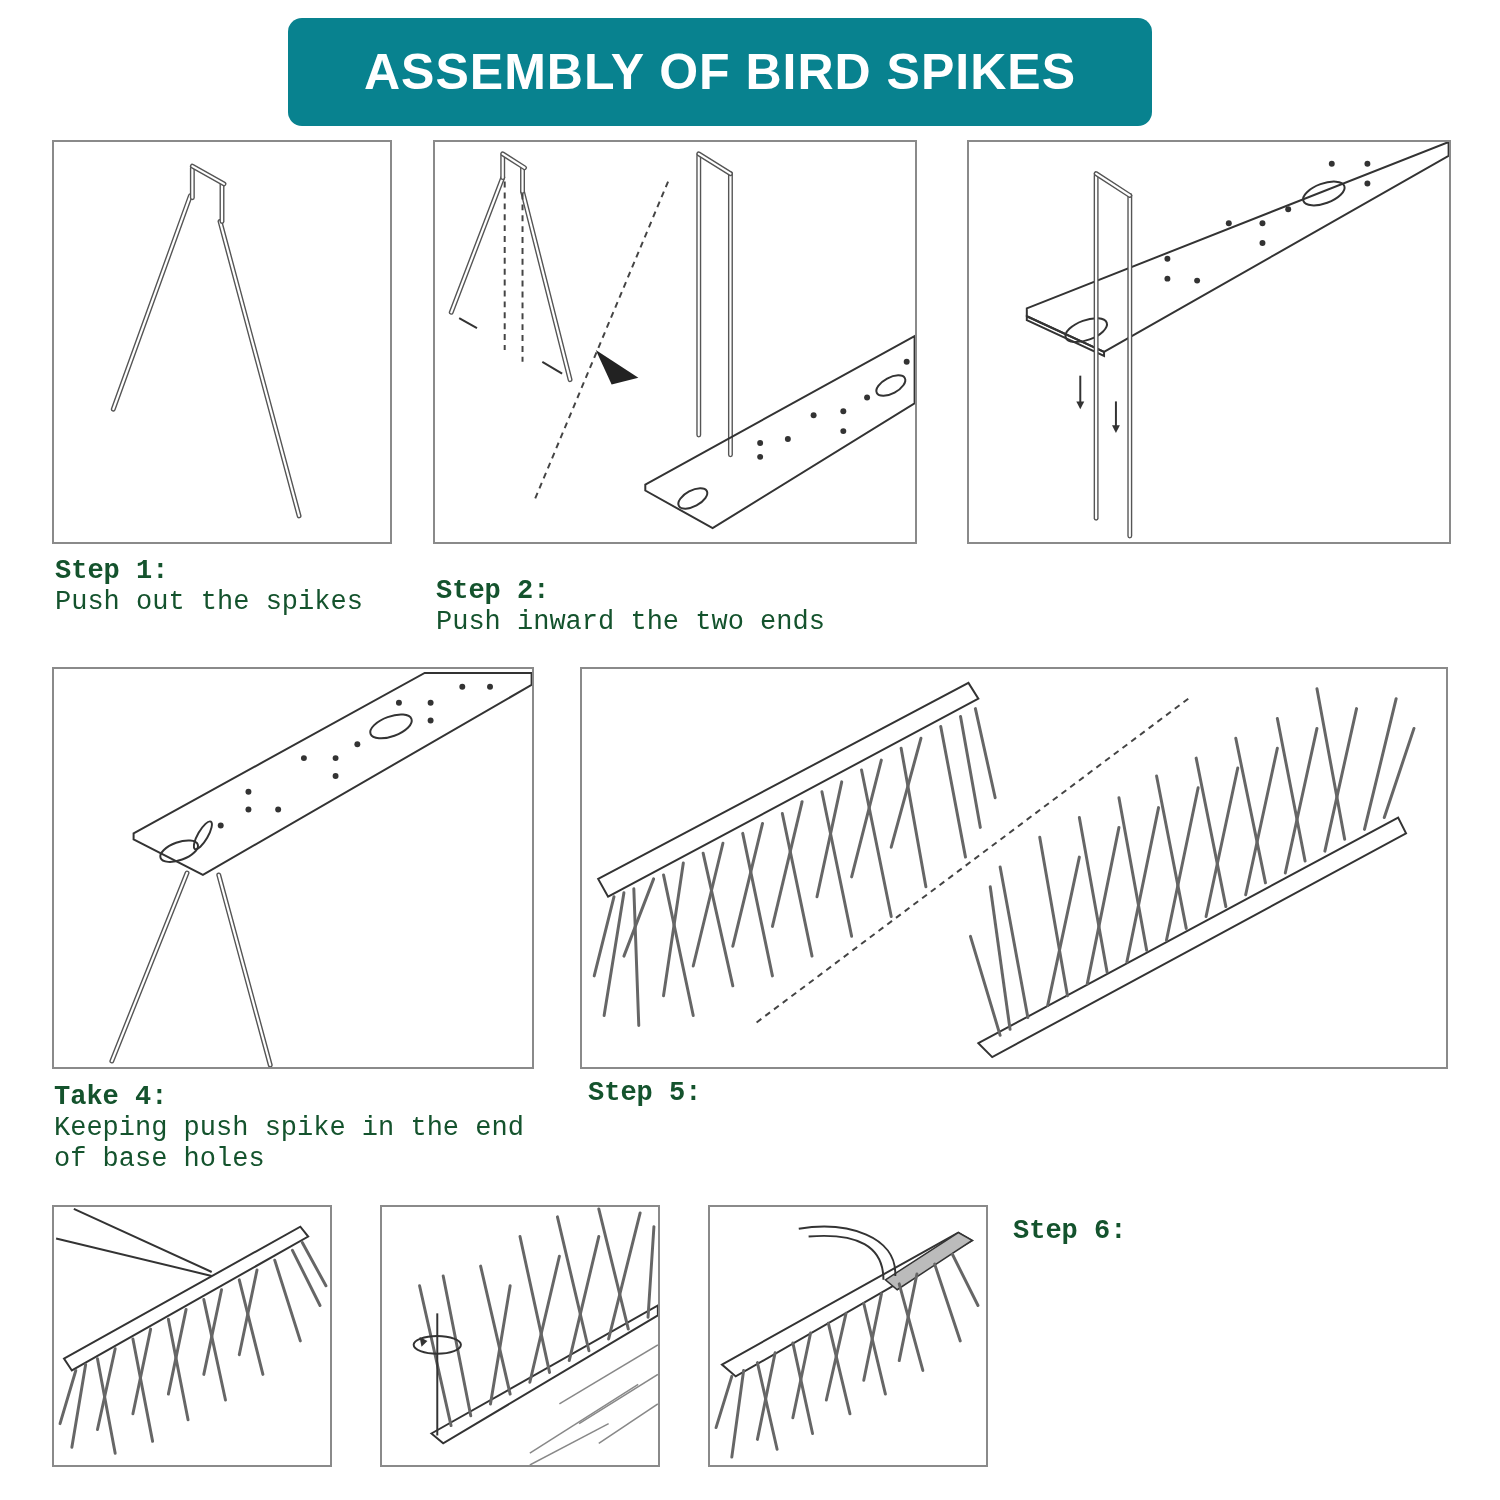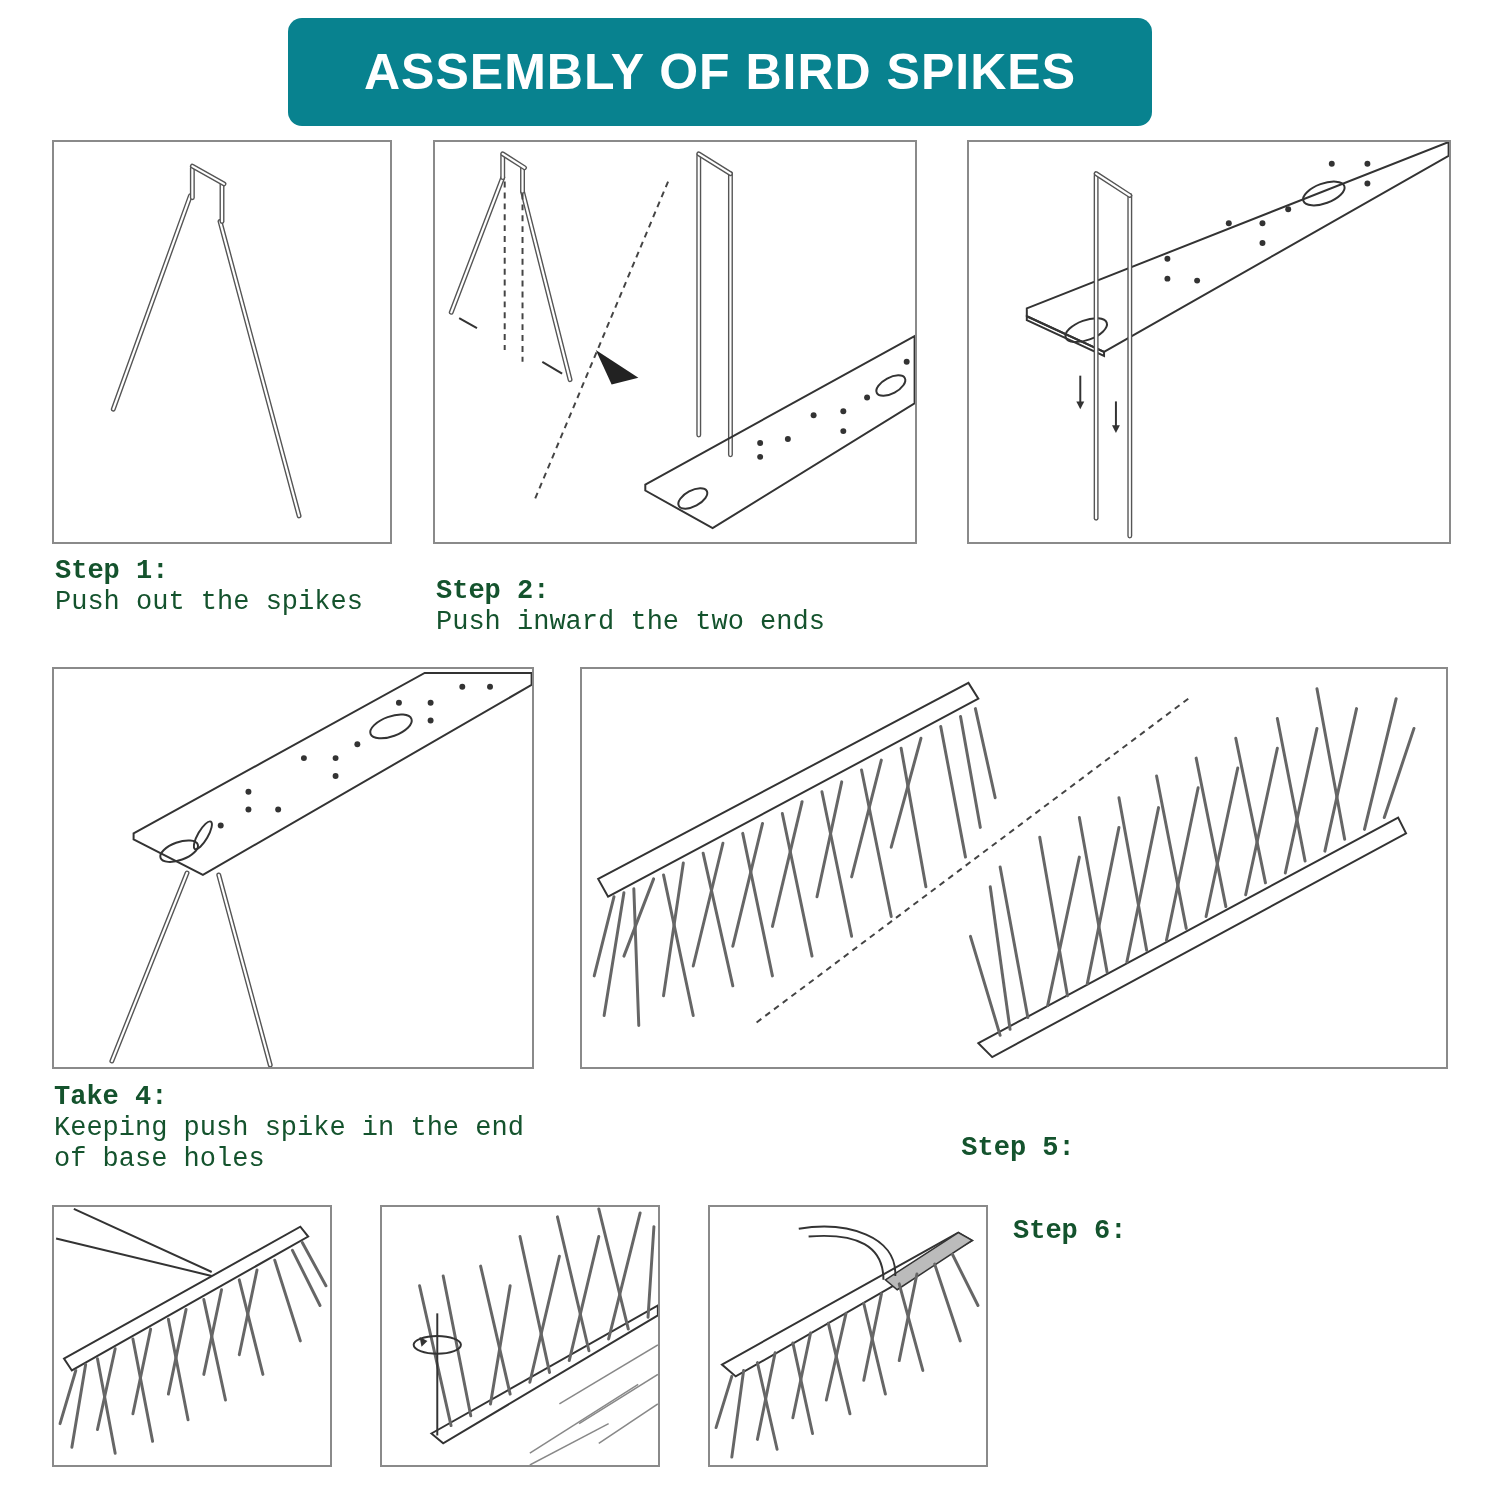--- a/index.html
+++ b/index.html
@@ -197,21 +197,21 @@
         <line x1="788" y1="162" x2="820" y2="30"></line>
         <line x1="808" y1="150" x2="838" y2="60"></line>
     </g>
   </svg>
 </div>
 
 <div class="caption" style="left:54px;top:1082px;width:470px;">
   <span class="step">Take 4:</span>
   <span class="desc">Keeping push spike in the end of base holes</span>
 </div>
-<div class="caption" style="left:588px;top:1133px;width:860px;text-align:center;">
+<div class="caption" style="left:588px;top:1078px;width:860px;">
   <span class="step">Step 5:</span>
 </div>
 
 <div class="panel" style="left:52px;top:1205px;width:280px;height:262px;">
   <svg viewBox="0 0 280 262">
     <line class="s" x1="20" y1="2" x2="160" y2="66" stroke="#777"></line>
     <line class="s" x1="2" y1="32" x2="160" y2="70" stroke="#777"></line>
     <polygon class="s" points="10,154 250,20 258,30 18,166"></polygon>
     <g class="sp" stroke-width="2.5">
       <line x1="22" y1="166" x2="6" y2="220"></line>

